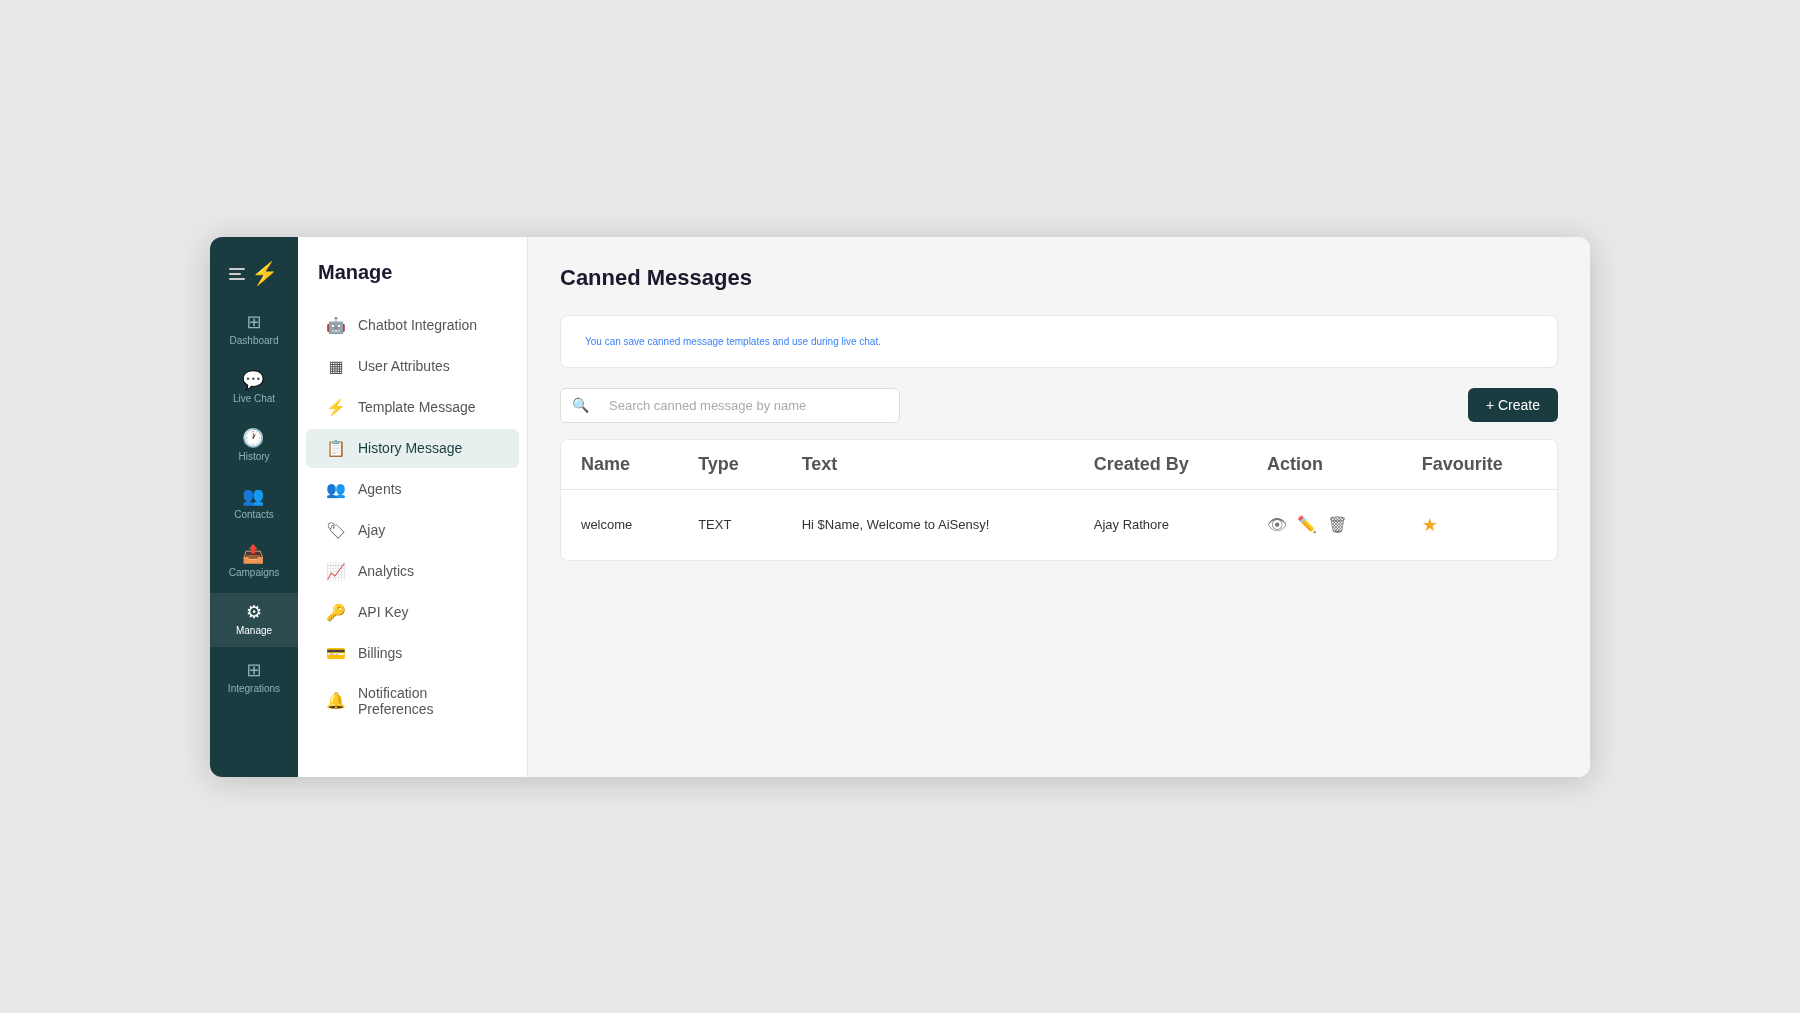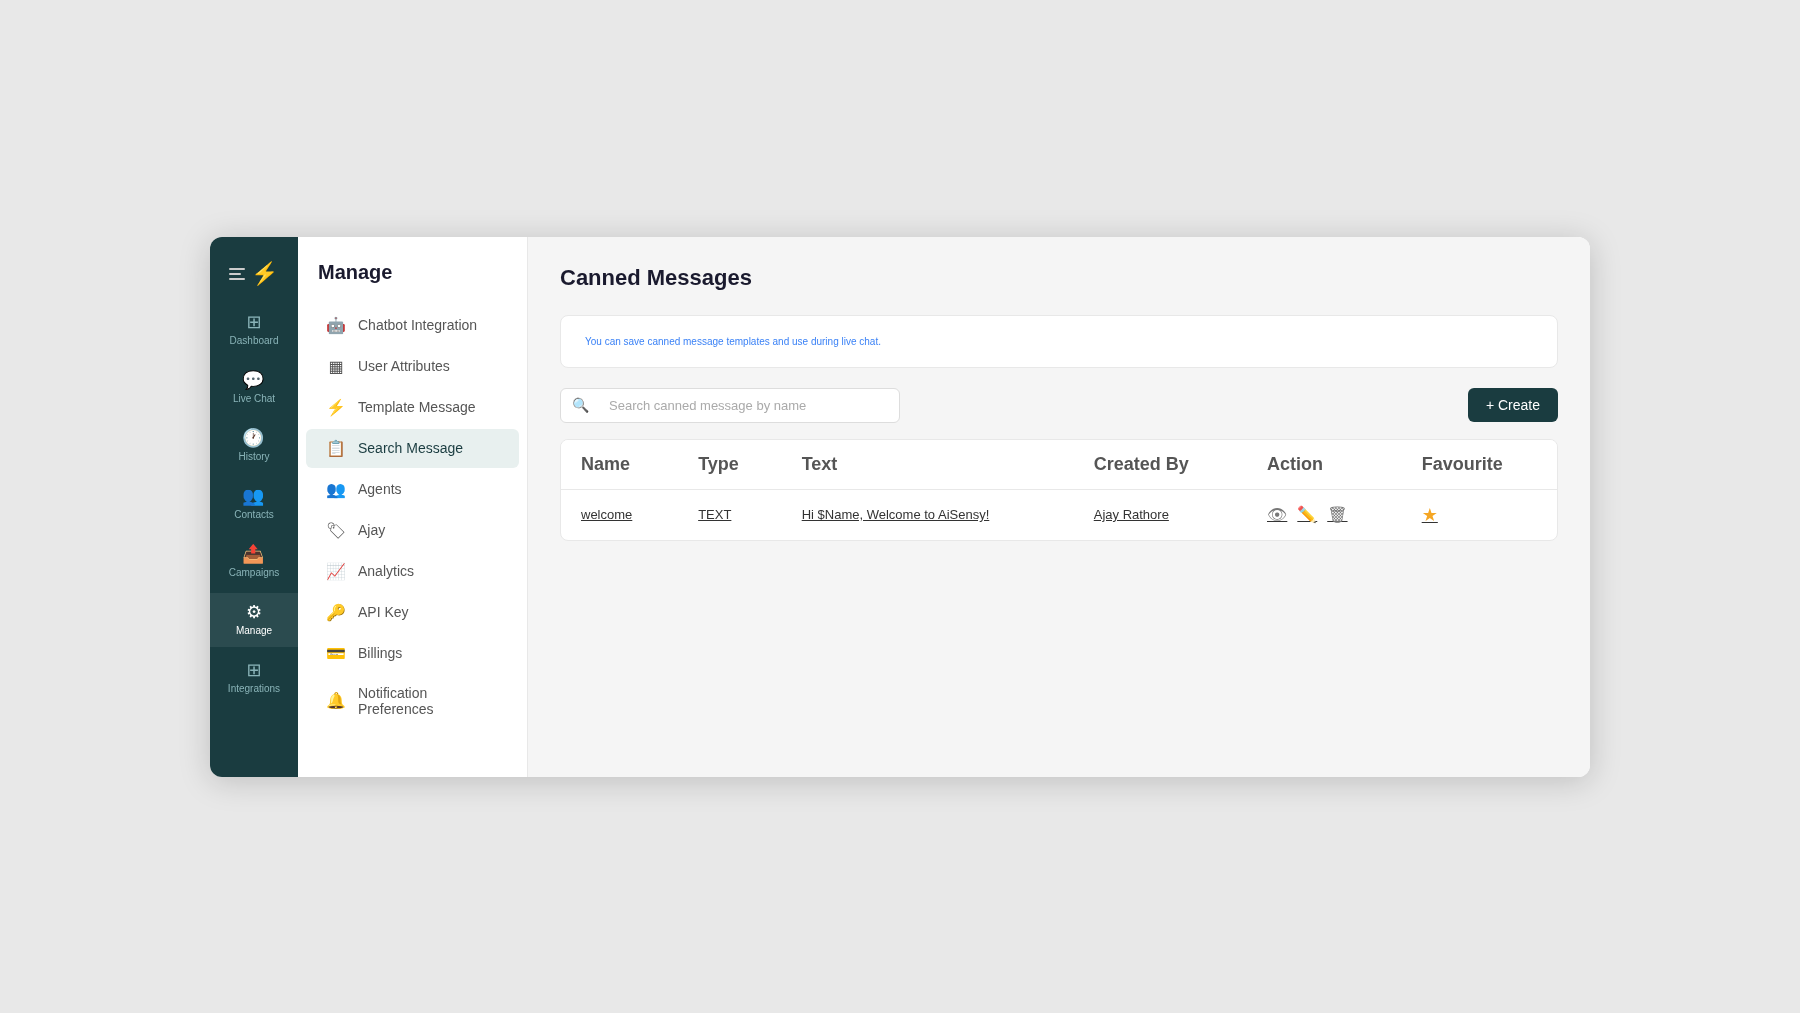--- a/index.html
+++ b/index.html
@@ -217,25 +217,24 @@
     .table th {
       padding: 14px 20px;
       text-align: left;
       font-size: 18px;
       font-weight: 600;
       color: #555;
       background: #fff;
       border-bottom: 1px solid #e8e8e8;
     }
     .table td {
-      padding: 14px 20px;
+      padding: 24px 20px;
       font-size: 13px;
       color: #333;
       border-bottom: 1px solid #f0f0f0;
-      text-decoration: underline;
     }
     .table tr:last-child td { border-bottom: none; }
     .action-icons {
       display: flex;
       align-items: center;
       gap: 10px;
     }
     .action-icon {
       cursor: pointer;
       font-size: 16px;
@@ -299,21 +298,21 @@
     <div class="sidebar-menu-item">
       <span class="menu-icon">▦</span>
       <span>User Attributes</span>
     </div>
     <div class="sidebar-menu-item">
       <span class="menu-icon">⚡</span>
       <span>Template Message</span>
     </div>
     <div class="sidebar-menu-item active">
       <span class="menu-icon">📋</span>
-      <span>Search Message</span>
+      <span>History Message</span>
     </div>
     <div class="sidebar-menu-item">
       <span class="menu-icon">👥</span>
       <span>Agents</span>
     </div>
     <div class="sidebar-menu-item">
       <span class="menu-icon">🏷</span>
       <span>Ajay</span>
     </div>
     <div class="sidebar-menu-item">

